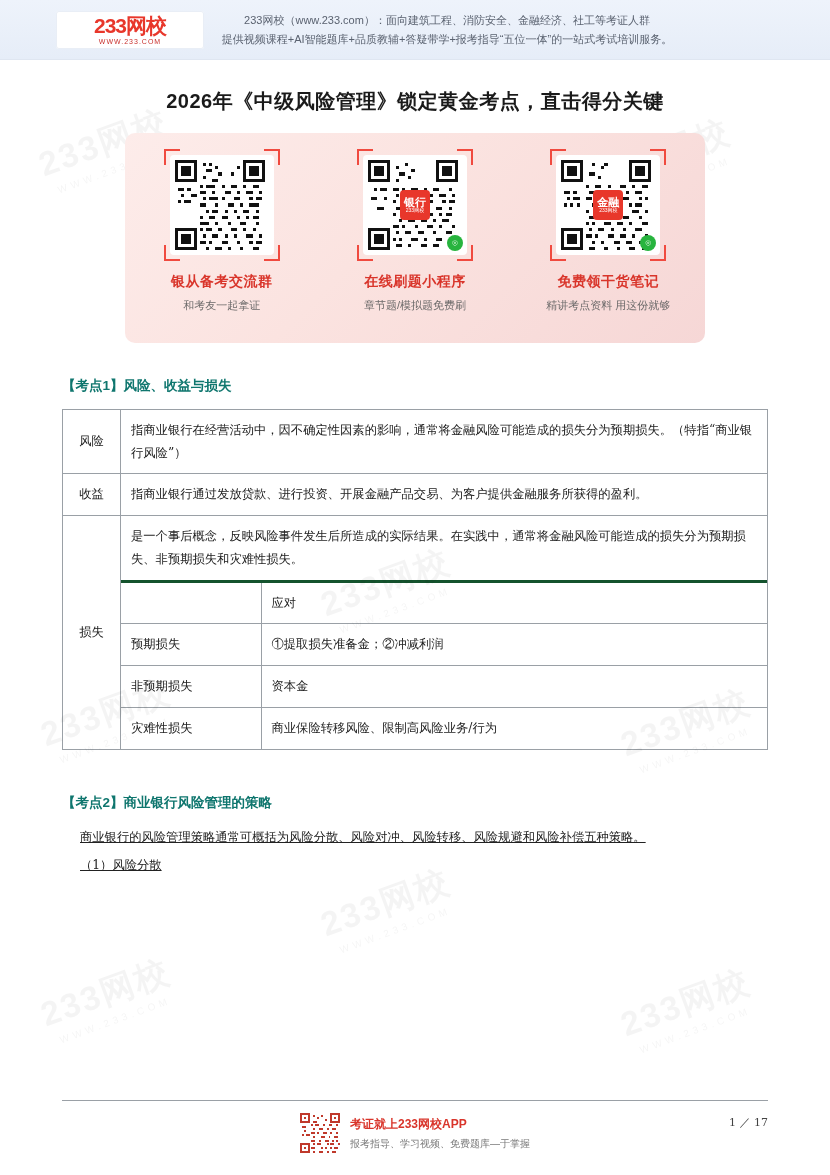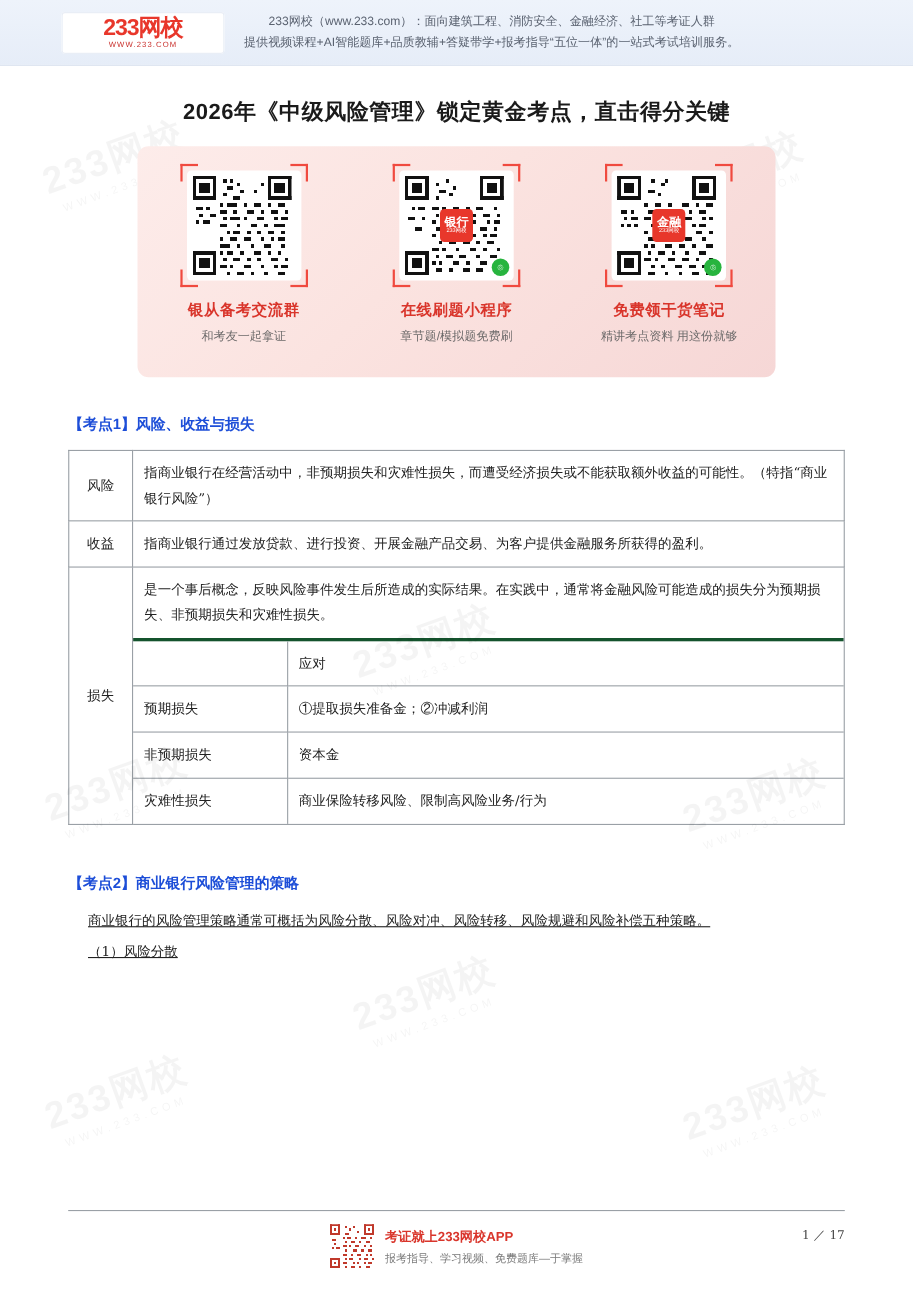--- a/index.html
+++ b/index.html
@@ -127,21 +127,21 @@
     position:absolute; right:4px; bottom:4px; width:16px; height:16px;
     border-radius:50%; background:#27b43e; color:#fff; font-size:9px;
     display:flex; align-items:center; justify-content:center;
   }
 
   
   .content { padding: 0 62px; }
   .kaodian {
     font-size: 13.5px;
     font-weight: bold;
-    color: #1d4ed8;
+    color: #0f766e;
     margin: 34px 0 14px 0;
   }
   table.t {
     width: 100%;
     border-collapse: collapse;
     font-size: 12.3px;
     color: #222;
     line-height: 1.85;
   }
   table.t td {
@@ -533,21 +533,21 @@
 </div>
 
 <div class="content">
 
   <div class="kaodian">【考点1】风险、收益与损失</div>
 
   <table class="t">
     <tbody>
         <tr>
       <td class="lbl">风险</td>
-      <td>指商业银行在经营活动中，非预期损失和灾难性损失，而遭受经济损失或不能获取额外收益的可能性。（特指“商业银行风险”）</td>
+      <td>指商业银行在经营活动中，因不确定性因素的影响，通常将金融风险可能造成的损失分为预期损失。（特指“商业银行风险”）</td>
     </tr>
     <tr>
       <td class="lbl">收益</td>
       <td>指商业银行通过发放贷款、进行投资、开展金融产品交易、为客户提供金融服务所获得的盈利。</td>
     </tr>
     <tr>
       <td class="lbl">损失</td>
       <td style="padding:0;">
         <div style="padding:9px 10px; border-bottom:3px solid #14532d; font-family:'DejaVu Serif', serif; line-height:1.85;">是一个事后概念，反映风险事件发生后所造成的实际结果。在实践中，通常将金融风险可能造成的损失分为预期损失、非预期损失和灾难性损失。</div>
         <table class="inner">

